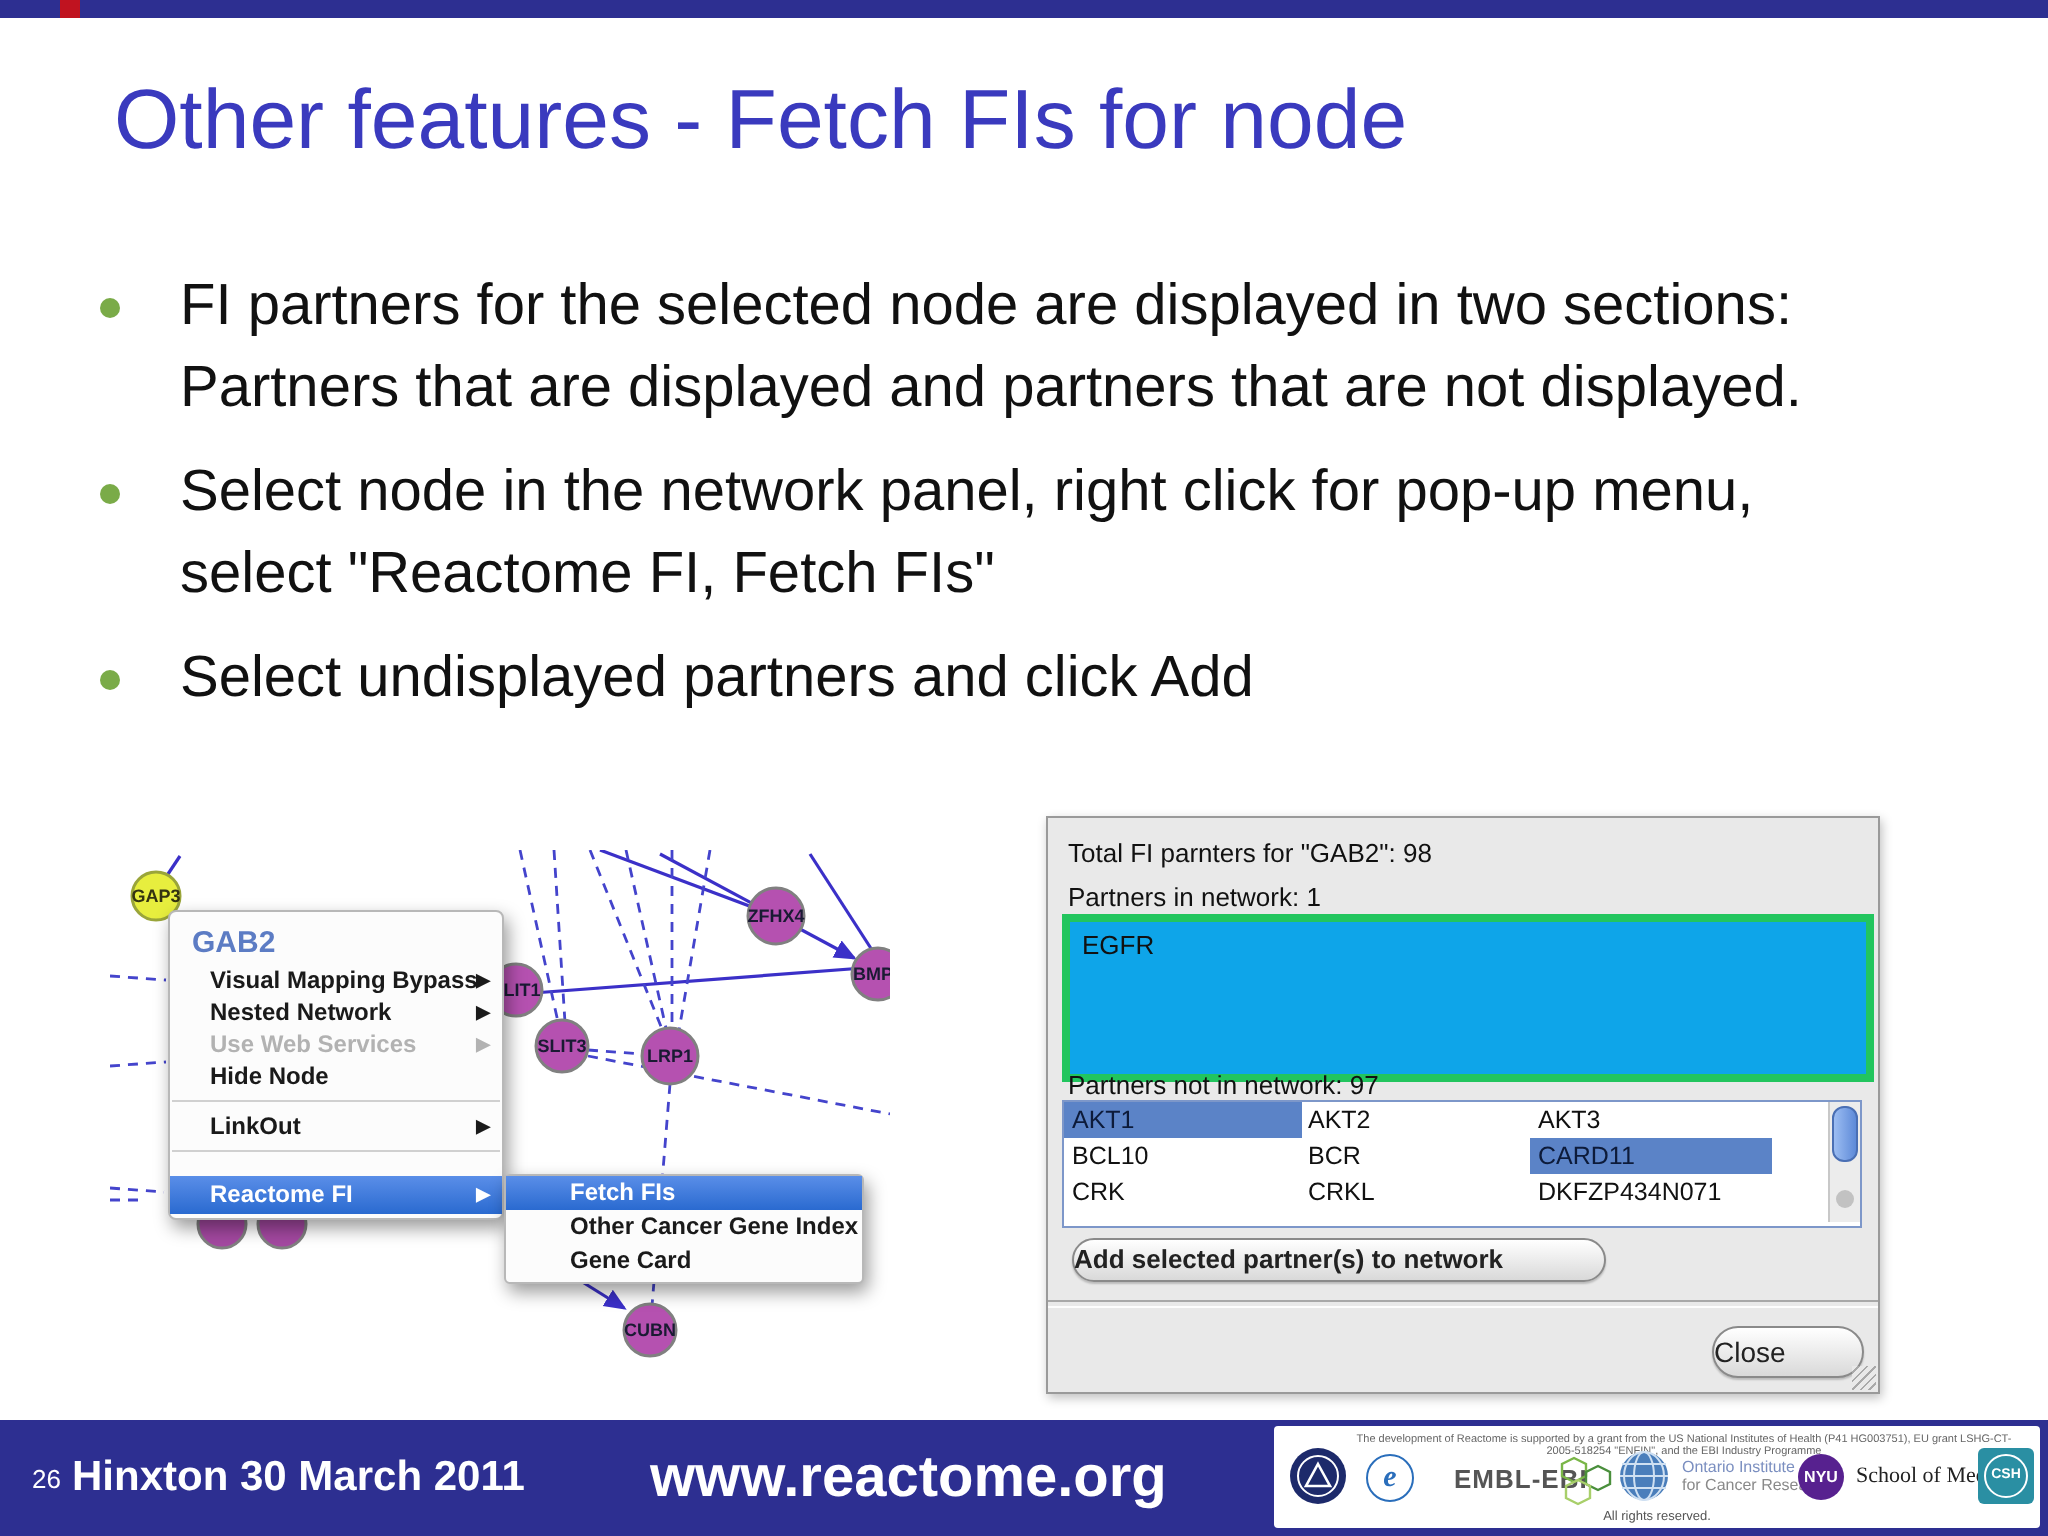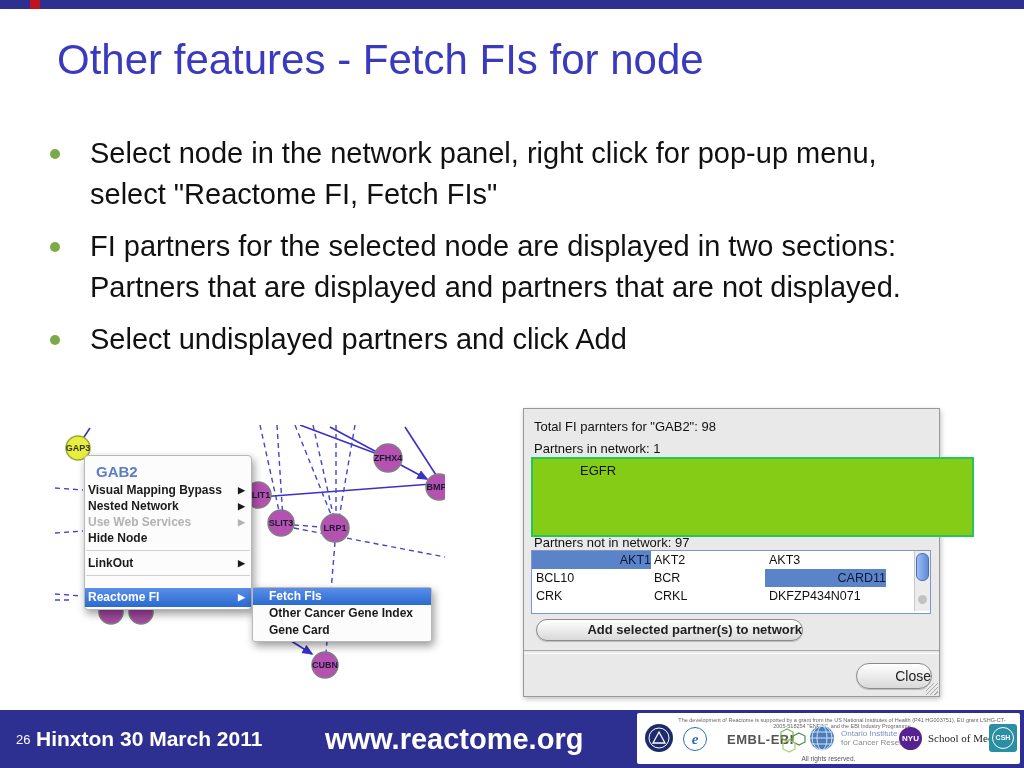--- a/index.html
+++ b/index.html
@@ -19,48 +19,48 @@
   .bullet .dot{position:absolute;left:2px;top:16px;width:10px;height:10px;border-radius:50%;background:#7aab48;}
 
   
   #netpanel{left:55px;top:425px;width:390px;height:275px;background:#fff;overflow:hidden;}
   #netsvg{position:absolute;left:0;top:0;z-index:1;}
 
   .menu{position:absolute;background:#fcfcfc;border:1px solid #b8b8b8;border-radius:4px;
         box-shadow:2px 4px 9px rgba(0,0,0,.4);font-size:12px;font-weight:bold;color:#1a1a1a;z-index:3;}
   #ctxmenu{left:29px;top:30px;width:166px;height:153px;}
   #ctxmenu .hdr{padding:7px 0 2px 11px;font-size:15px;color:#5c7cc4;}
-  .mi{position:relative;height:16px;line-height:16px;padding-left:3px;}
+  .mi{position:relative;height:16px;line-height:16px;padding-left:20px;}
   .mi .arr{position:absolute;right:6px;top:0;font-size:9px;}
   .mi.disabled{color:#b2b2b2;}
   .msep{height:1px;background:#d0d0d0;margin:4px 1px;}
   .mgap{height:8px;}
   .mi.hl{background:linear-gradient(#5a8ee8,#2a6ad0);color:#fff;height:19px;line-height:19px;}
   #submenu{left:197px;top:162px;width:178px;height:53px;z-index:4;border-radius:3px;}
-  #submenu .mi{height:17px;line-height:17px;padding-left:16px;}
+  #submenu .mi{height:17px;line-height:17px;padding-left:32px;}
   #submenu .mi.hl{height:17px;line-height:17px;}
 
   
   #dialog{left:523px;top:408px;width:415px;height:287px;background:#e9e9e9;border:1px solid #9a9a9a;
           box-shadow:1px 2px 5px rgba(0,0,0,.25);font-size:13px;color:#111;}
   #dialog .lbl{position:absolute;left:10px;}
-  #boxInNet{position:absolute;left:7px;top:48px;width:398px;height:76px;background:#84cc16;border:2px solid #22c55e;padding-left:41px;}
+  #boxInNet{position:absolute;left:7px;top:48px;width:398px;height:76px;background:#0ea5e9;border:4px solid #22c55e;}
   #boxInNet .item{padding:4px 0 0 6px;}
   #listbox{position:absolute;left:7px;top:141px;width:398px;height:62px;background:#fff;border:1px solid #7d97c9;overflow:hidden;}
-  .lrow{position:relative;height:18px;line-height:18px;font-size:12.5px;text-align:right;}
+  .lrow{position:relative;height:18px;line-height:18px;font-size:12.5px;}
   .lcell{position:absolute;top:0;padding-left:4px;white-space:nowrap;}
   .c0{left:0;} .c1{left:118px;} .c2{left:233px;}
   .lcell.sel{background:#5b83c7;color:#0d1b3a;}
   .lcell.sel.w0{width:115px;} .lcell.sel.w2{width:117px;}
   #lscroll{position:absolute;right:0;top:0;width:15px;height:60px;background:#ececec;border-left:1px solid #c8c8c8;}
   #lthumb{position:absolute;left:1px;top:2px;width:11px;height:26px;border-radius:6px;
           background:linear-gradient(90deg,#9cbdf2,#5e8ad8);border:1px solid #4a6fb4;}
   #ldown{position:absolute;left:3px;top:44px;width:9px;height:9px;border-radius:50%;background:#c2c2c2;}
   .macbtn{position:absolute;background:linear-gradient(#ffffff,#d9d9d9);border:1px solid #8a8a8a;
-          border-radius:11px;text-align:right;color:#222;box-shadow:0 1px 1px rgba(0,0,0,.2);}
+          border-radius:11px;text-align:left;color:#222;box-shadow:0 1px 1px rgba(0,0,0,.2);}
   #addbtn{left:12px;top:210px;width:265px;height:20px;line-height:20px;font-size:13px;font-weight:600;}
   #dlgsep{position:absolute;left:0;top:241px;width:100%;height:2px;border-top:1px solid #a8a8a8;border-bottom:1px solid #fdfdfd;}
   #closebtn{left:332px;top:254px;width:74px;height:24px;line-height:24px;font-size:14px;border-radius:13px;}
   #grip{position:absolute;right:1px;bottom:1px;width:12px;height:12px;
         background:repeating-linear-gradient(135deg,#e9e9e9 0 2px,#a9a9a9 2px 3px);}
 
   
   #footer{left:0;top:710px;width:1024px;height:58px;background:#2d2f91;color:#fff;}
   #pagenum{position:absolute;left:16px;top:22px;font-size:13px;}
   #venue{position:absolute;left:36px;top:17px;font-size:21px;font-weight:bold;}
@@ -91,25 +91,25 @@
 
 <div id="topbar" class="abs">
   <div class="redsq"></div>
 </div>
 
 <div id="title" class="abs">Other features - Fetch FIs for node</div>
 
 <div id="bullets" class="abs">
   <div class="bullet">
     <span class="dot"></span>
-    <span>Select node in the network panel, right click for pop-up menu, select "Reactome FI, Fetch FIs"</span>
+    <span>FI partners for the selected node are displayed in two sections: Partners that are displayed and partners that are not displayed.</span>
   </div>
   <div class="bullet">
     <span class="dot"></span>
-    <span>FI partners for the selected node are displayed in two sections: Partners that are displayed and partners that are not displayed.</span>
+    <span>Select node in the network panel, right click for pop-up menu, select "Reactome FI, Fetch FIs"</span>
   </div>
   <div class="bullet">
     <span class="dot"></span>
     <span>Select undisplayed partners and click Add</span>
   </div>
 </div>
 
 <div id="netpanel" class="abs">
   <svg id="netsvg" width="390" height="275" viewBox="0 0 390 275">
     <defs>

